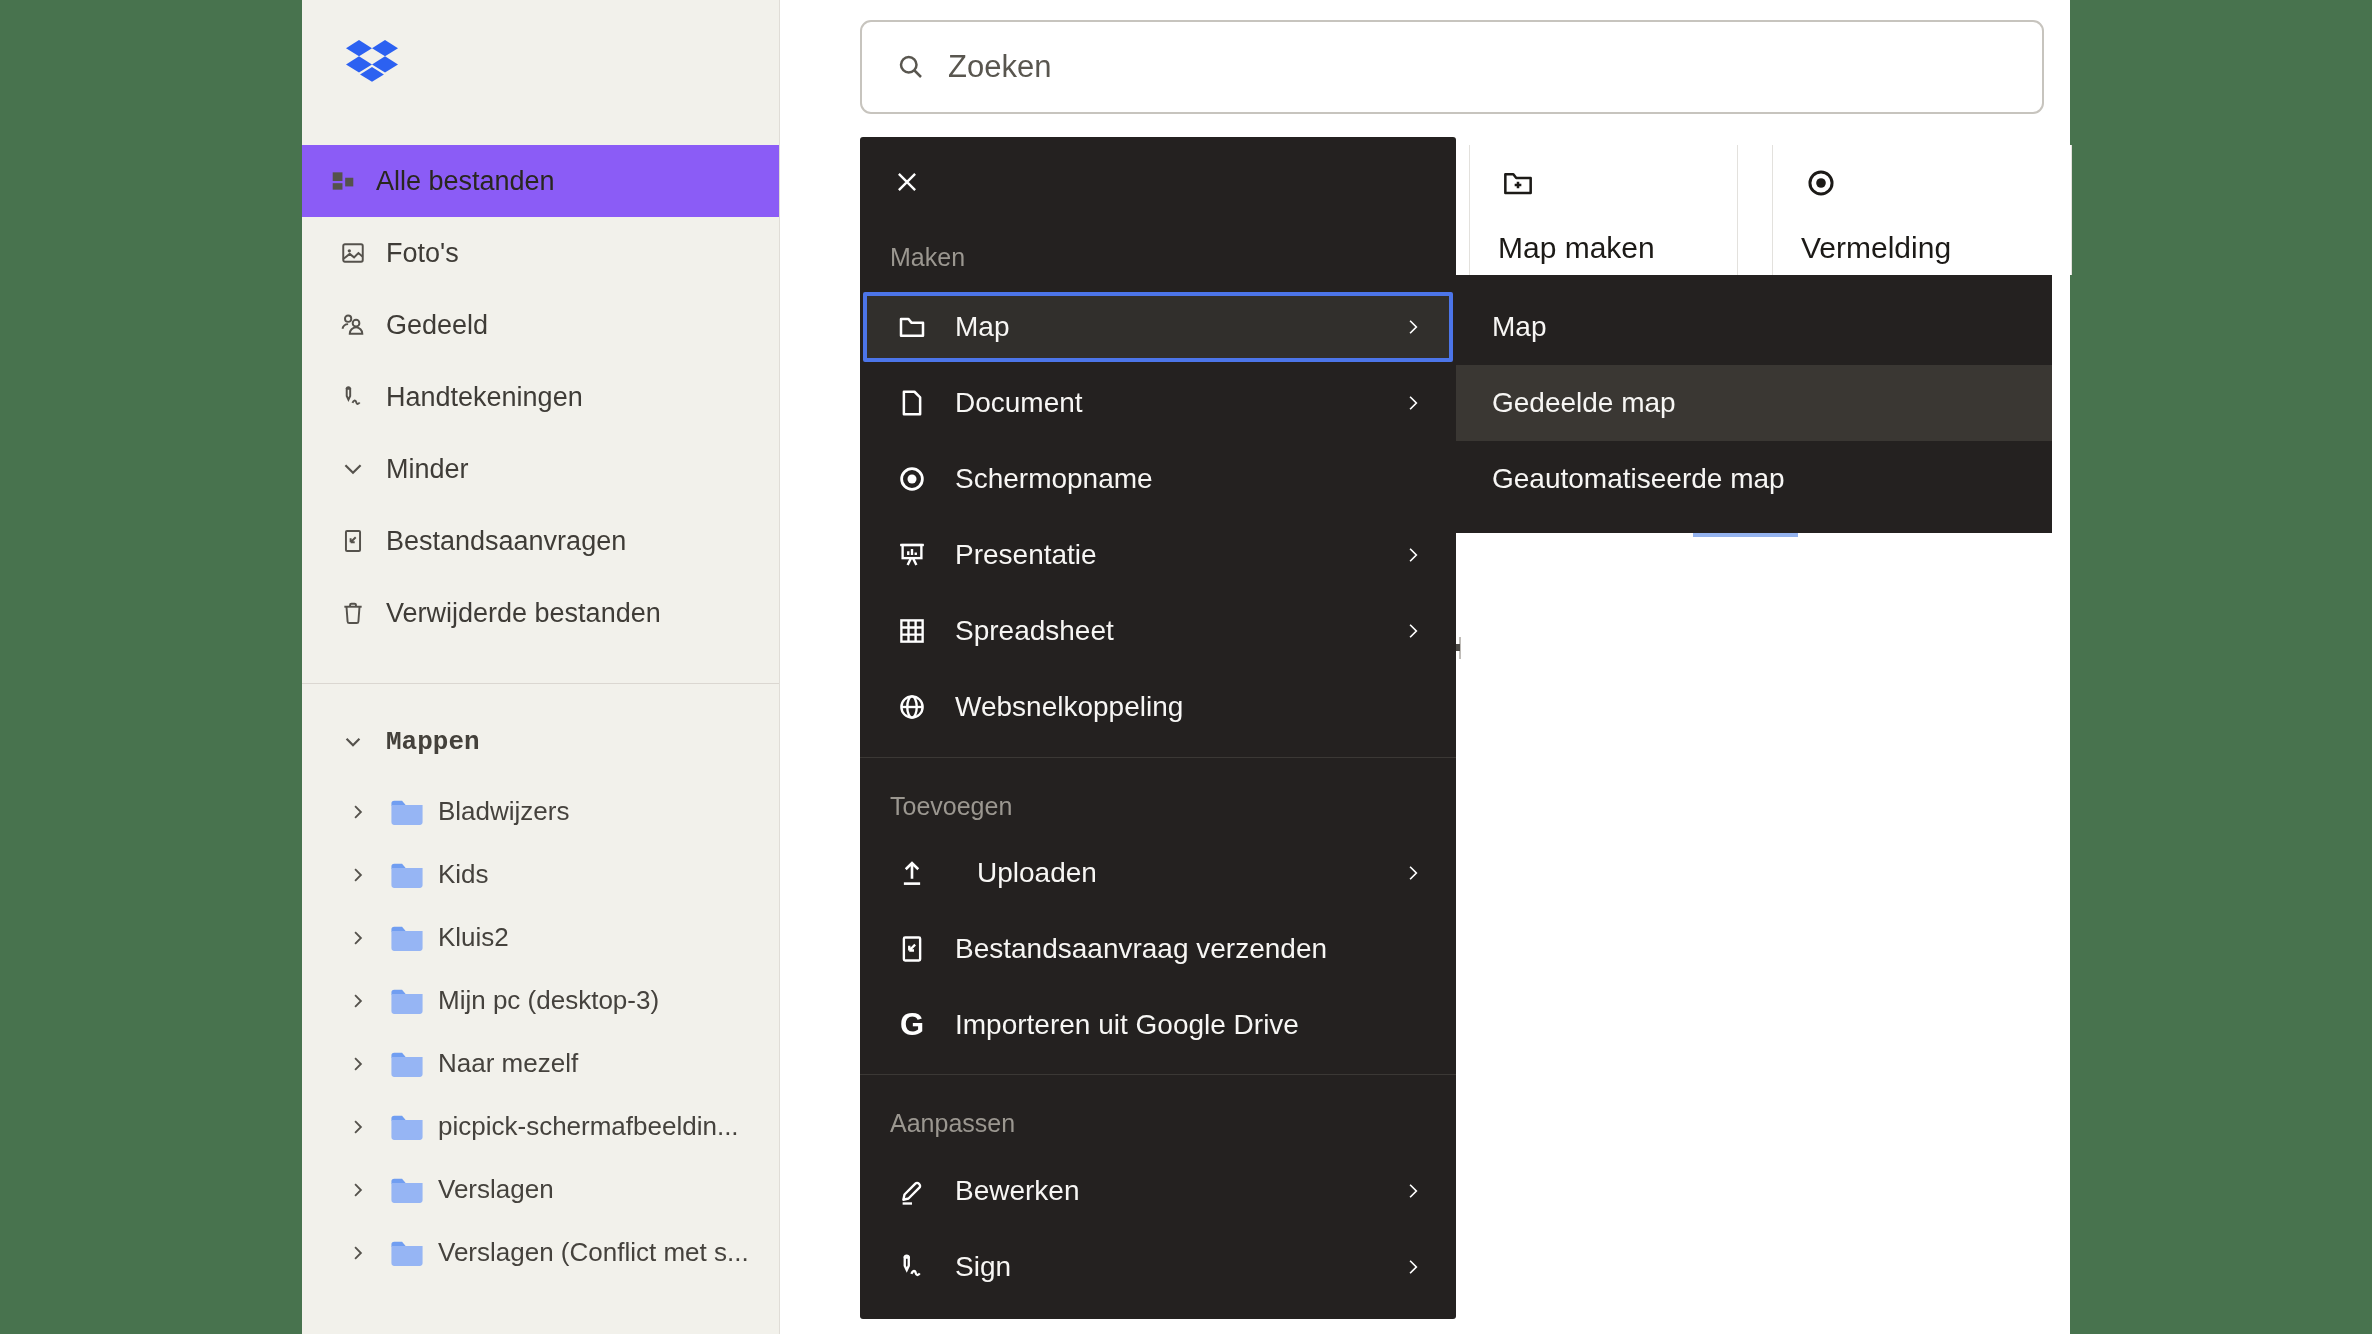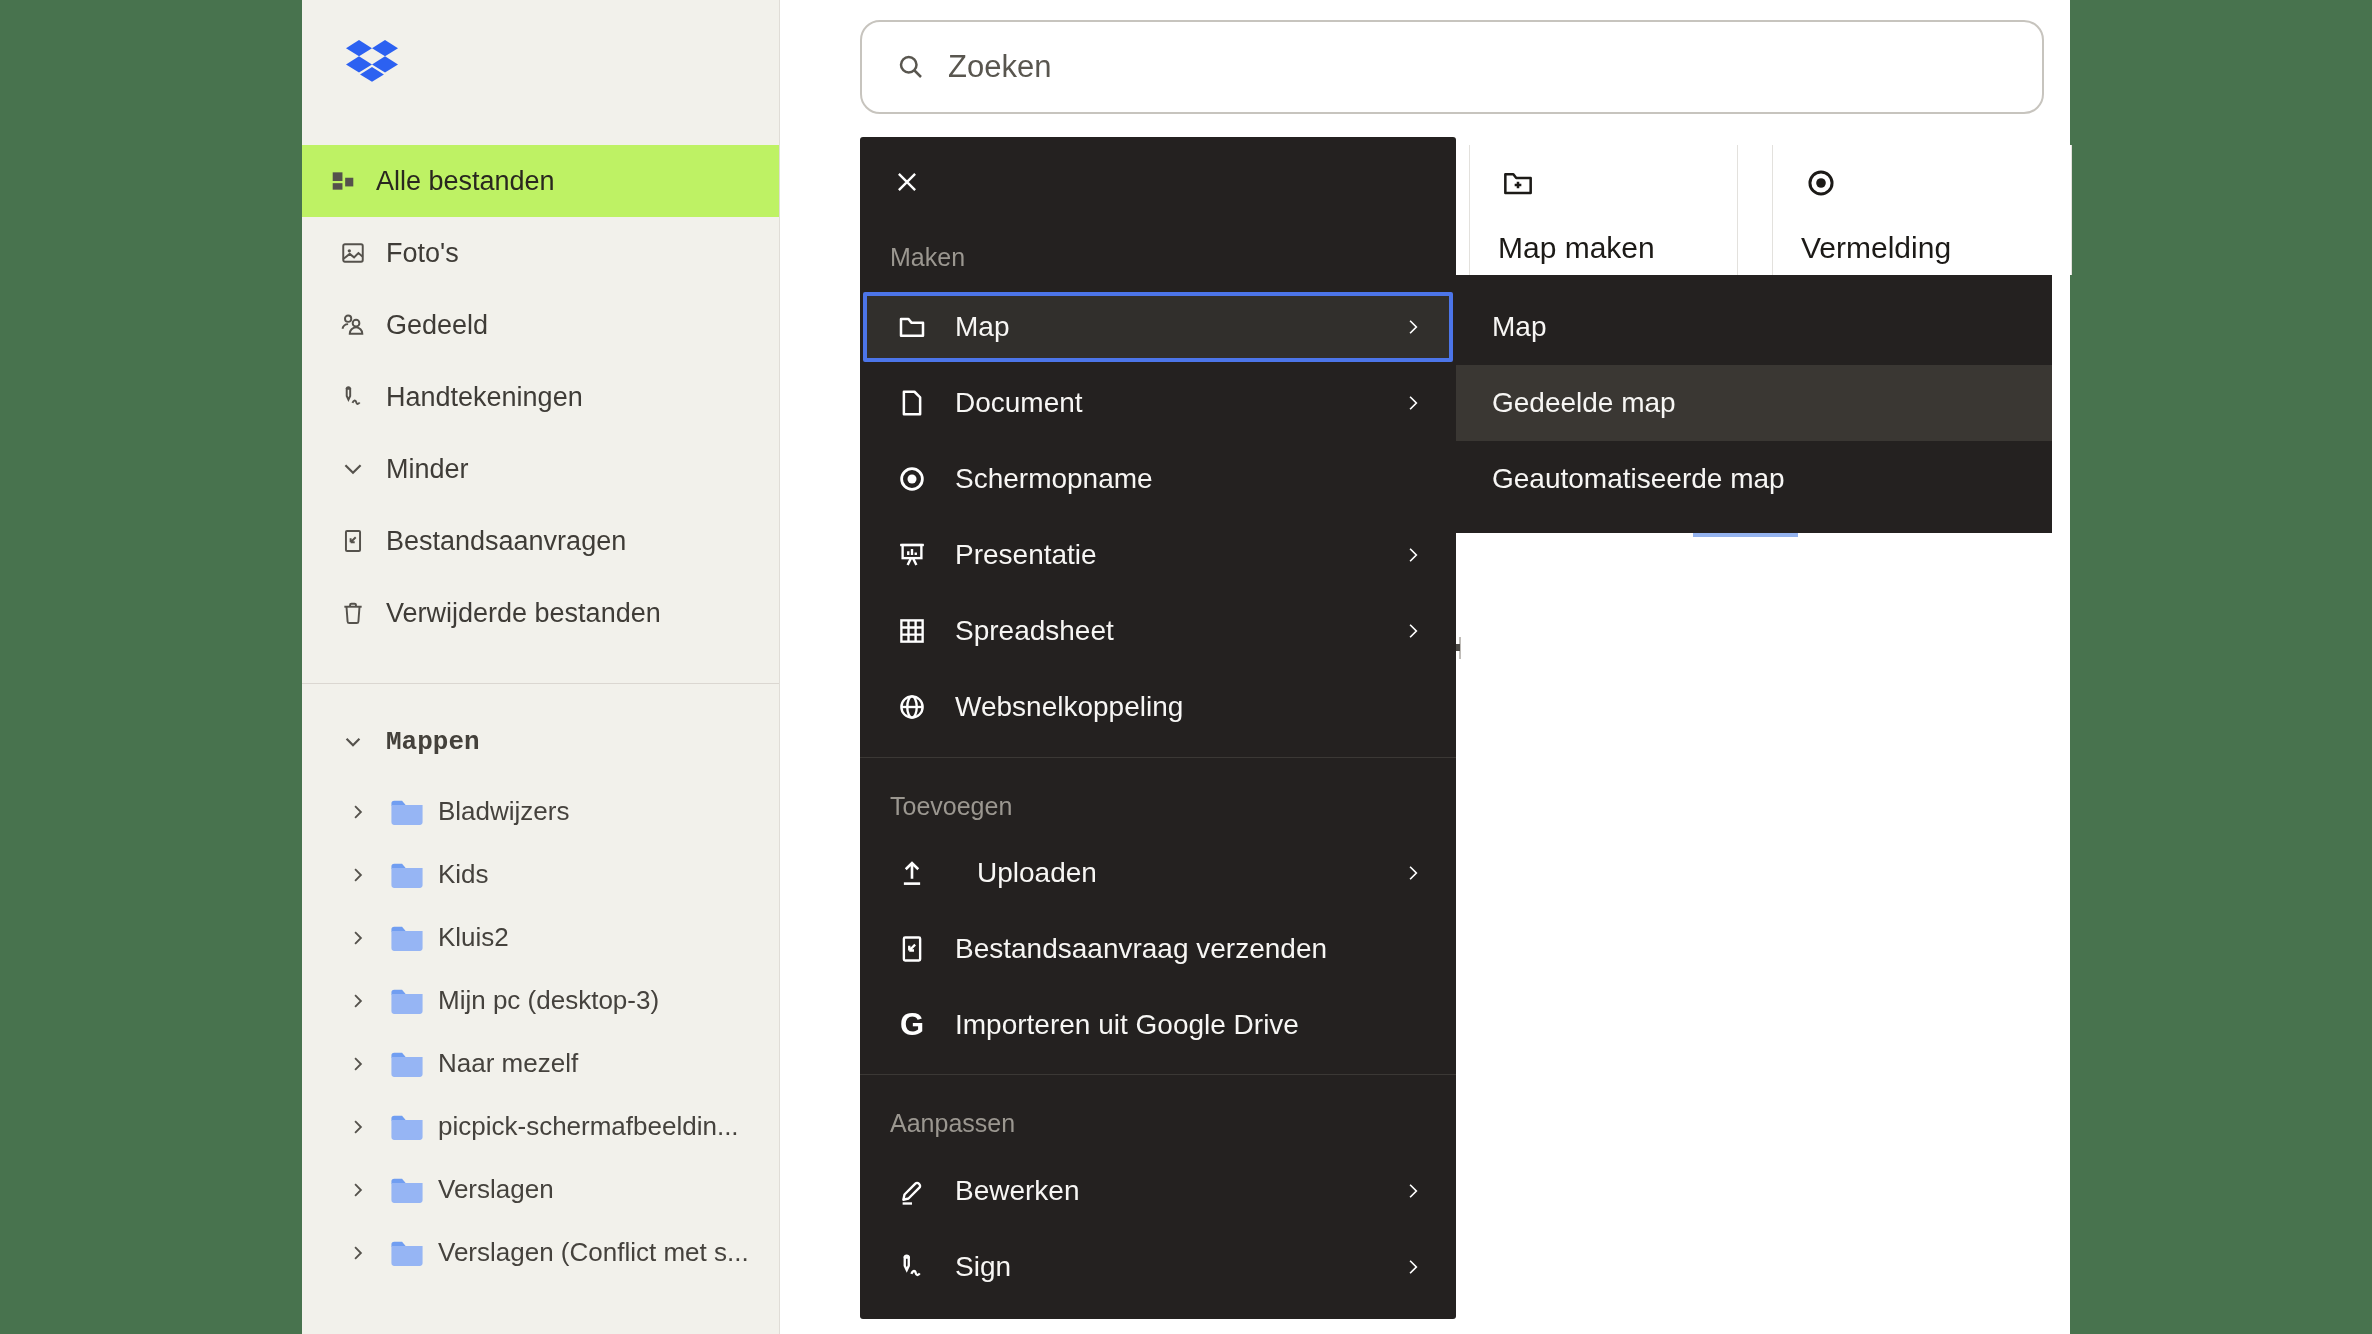--- a/index.html
+++ b/index.html
@@ -16,21 +16,21 @@
     position:absolute;left:302px;top:0;width:477px;height:1334px;
     background:#F2F1EB;border-right:1px solid #E0DDD7;box-sizing:content-box;
   }
   .logo{position:absolute;left:44px;top:40px;width:52px;height:46px;}
   .nav{position:absolute;left:0;top:145px;width:100%;}
   .nav-row{
     position:relative;height:72px;display:flex;align-items:center;
     padding-left:38px;box-sizing:border-box;cursor:pointer;
     color:#3F3C37;font-size:27px;
   }
-  .nav-row.selected{background:#bef264;color:#29271F;padding-left:28px;}
+  .nav-row.selected{background:#8b5cf6;color:#29271F;padding-left:28px;}
   .nav-row .ic{width:26px;height:26px;flex:0 0 26px;color:#55524C;}
   .nav-row .lbl{margin-left:20px;white-space:nowrap;}
   .side-divider{position:absolute;left:0;top:683px;width:100%;height:0;border-top:1px solid #DBD7D1;}
   .mappen-header{
     position:absolute;left:0;top:712px;width:100%;height:60px;
     display:flex;align-items:center;padding-left:40px;box-sizing:border-box;
     color:#44413B;font-size:26px;font-weight:bold;cursor:pointer;
   }
   .mappen-header .ic{width:22px;height:22px;color:#55524C;}
   .mappen-header .lbl{margin-left:22px;font-family:Liberation Mono, monospace;}
@@ -40,21 +40,21 @@
     padding-left:46px;box-sizing:border-box;cursor:pointer;
     color:#45423D;font-size:26px;
   }
   .folder-row .chev{width:20px;height:20px;color:#55524C;flex:0 0 20px;}
   .folder-row .fold{width:34px;height:28px;margin-left:22px;flex:0 0 34px;}
   .folder-row .lbl{margin-left:14px;white-space:nowrap;}
   
   .content{position:absolute;left:780px;top:0;width:1290px;height:1334px;background:#FFFFFF;}
   .searchbar{
     position:absolute;left:80px;top:20px;width:1184px;height:94px;
-    border:2px solid #C7C4BE;border-radius:20px;box-sizing:border-box;
+    border:2px solid #C7C4BE;border-radius:11px;box-sizing:border-box;
     display:flex;align-items:center;background:#fff;
   }
   .searchbar .sic{width:30px;height:30px;margin-left:34px;color:#59564F;flex:0 0 30px;}
   .searchbar input{
     border:none;outline:none;background:transparent;flex:1;
     margin-left:20px;font-size:31px;color:#33312C;
     font-family:"Liberation Sans","DejaVu Sans",sans-serif;
   }
   .searchbar input::placeholder{color:#59564F;opacity:1;}
   

